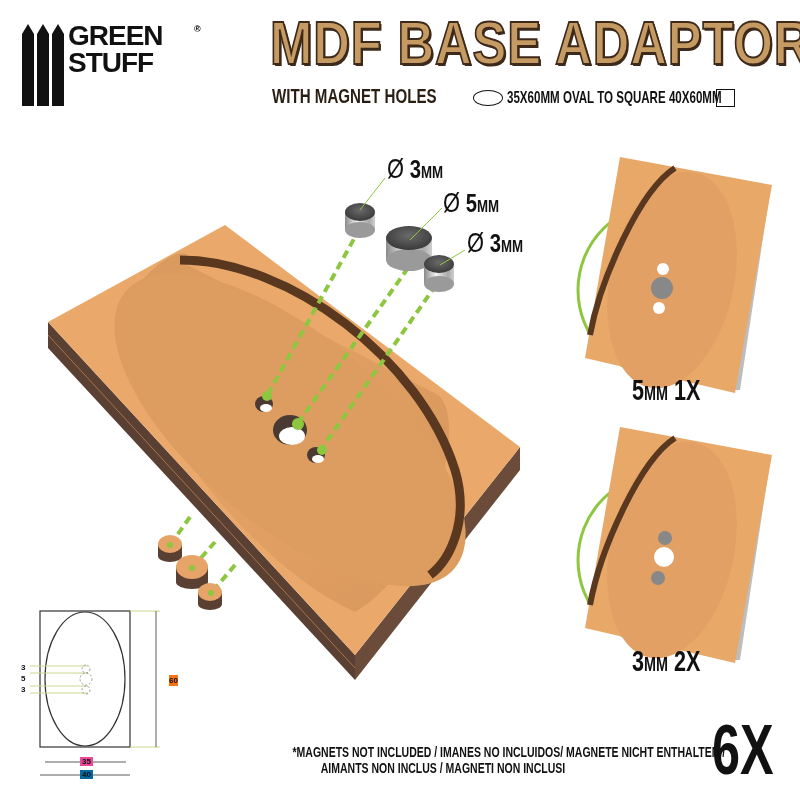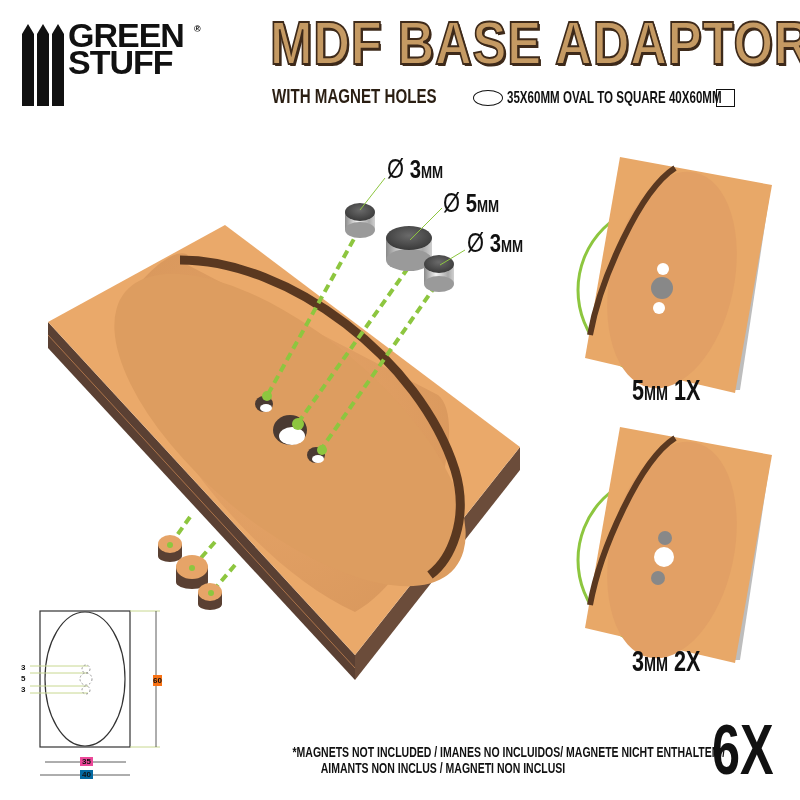--- a/index.html
+++ b/index.html
@@ -4,21 +4,21 @@
 <style>
   html, body { margin:0; padding:0; background:#ffffff; }
   body { width:800px; height:800px; position:relative; overflow:hidden;
          font-family:"Liberation Sans", "DejaVu Sans", sans-serif; }
   .abs { position:absolute; }
   .cond { font-family:"Liberation Sans Narrow","Liberation Sans", sans-serif; font-weight:700; }
 
   
   #logo { left:22px; top:22px; width:160px; height:90px; }
   .logo-bars { position:absolute; left:0; top:2px; width:44px; height:82px; }
-  .logo-text { position:absolute; left:46px; top:0; line-height:27px; font-size:34px;
+  .logo-text { position:absolute; left:46px; top:0; line-height:27px; font-size:28px;
                font-weight:700; color:#111; letter-spacing:-1px; }
   .logo-reg { position:absolute; left:172px; top:2px; font-size:9px; font-weight:700; }
 
   
   #title { left:270px; top:10px; width:520px; height:66px; font-size:62px; line-height:66px;
            color:#c59a63; font-weight:700; letter-spacing:1px;
            transform:scaleX(0.82); transform-origin:left top;
            -webkit-text-stroke:2px #3e2a1a;
            text-shadow:2px 2px 0 #3e2a1a; white-space:nowrap; }
   #subtitle { left:272px; top:84px; font-size:21px; line-height:24px; color:#2a1e12;
@@ -217,21 +217,21 @@
 <div class="abs caption cond" style="left:632px;top:374px">
   <span>5</span><span class="mm">MM</span> <span>1X</span>
 </div>
 <div class="abs caption cond" style="left:632px;top:645px">
   <span>3</span><span class="mm">MM</span> <span>2X</span>
 </div>
 
 <div class="abs dim" style="left:21px;top:663px">3</div>
 <div class="abs dim" style="left:21px;top:674px">5</div>
 <div class="abs dim" style="left:21px;top:685px">3</div>
-<div class="abs dim" style="left:153px;top:675px;background:#f97316;padding:1px 0">60</div>
+<div class="abs dim" style="left:169px;top:675px;background:#f97316;padding:1px 0">60</div>
 <div class="abs dim" style="left:80px;top:757px;background:#ec4899;padding:0 2px">35</div>
 <div class="abs dim" style="left:80px;top:770px;background:#0369a1;padding:0 2px">40</div>
 
 <div id="disclaimer" class="abs cond">
   <span>*MAGNETS NOT INCLUDED / IMANES NO INCLUIDOS/ MAGNETE NICHT ENTHALTEN /</span>
   <span>AIMANTS NON INCLUS / MAGNETI NON INCLUSI</span>
 </div>
 
 <div id="qty" class="abs cond">6X</div>
 

